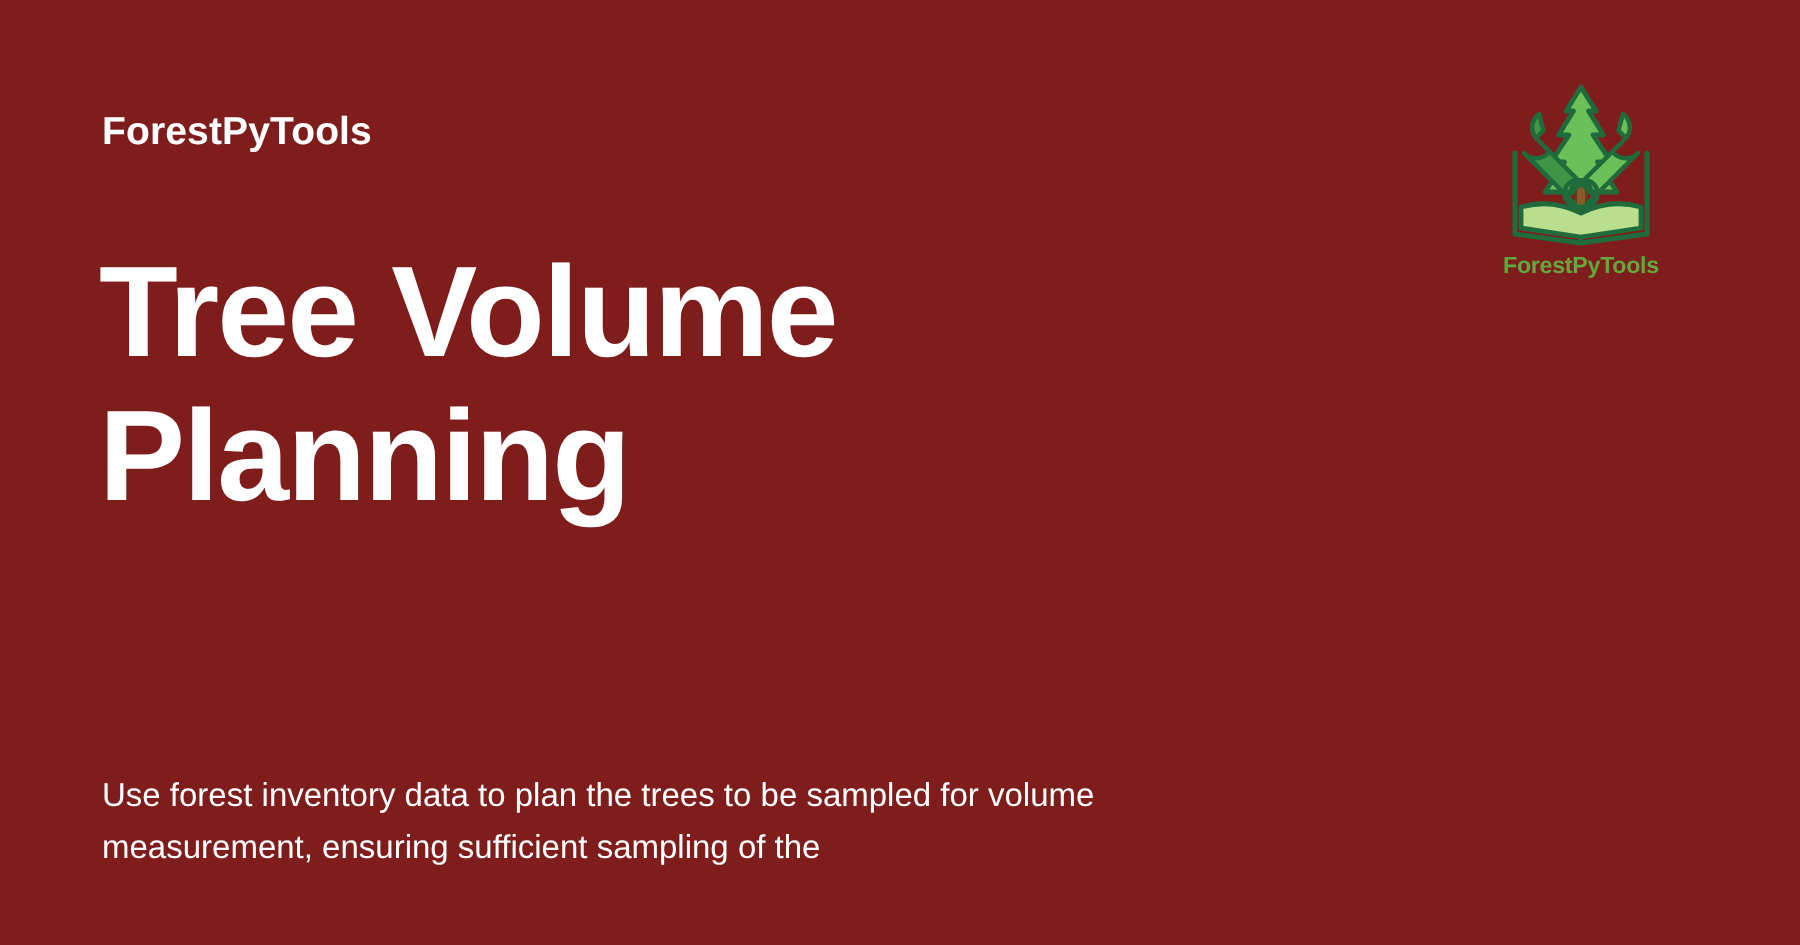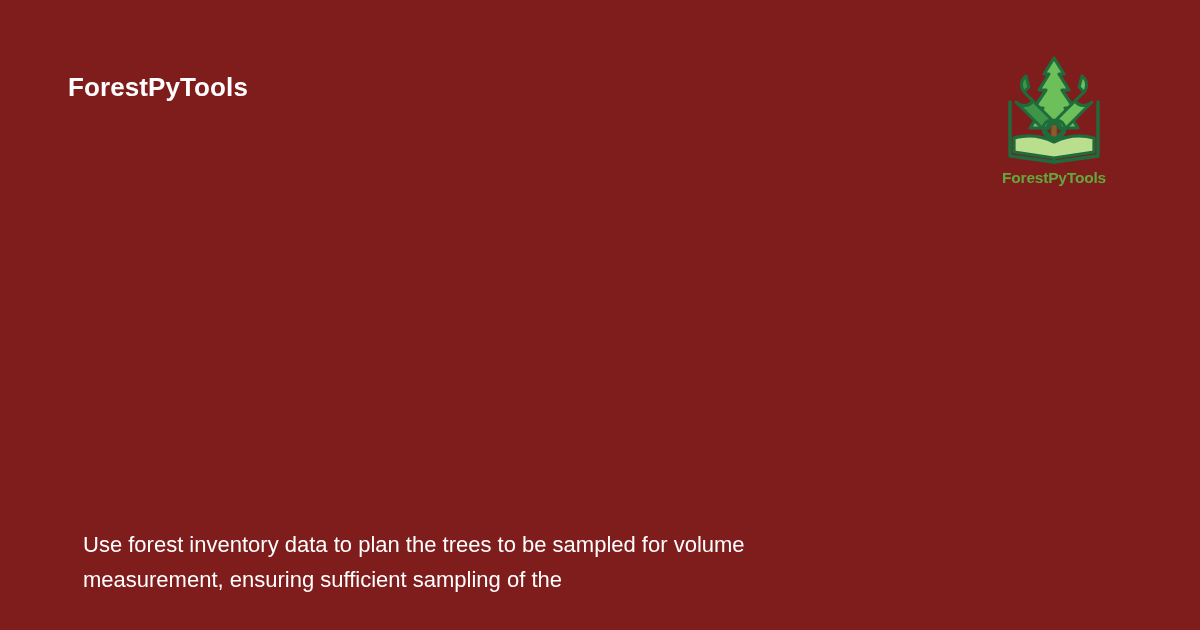--- a/index.html
+++ b/index.html
@@ -74,21 +74,21 @@
     color: #ffffff;
     letter-spacing: -1.2px;
   }
 
   
   .description {
     position: absolute;
     left: 68px;
     top: 512px;
     width: 760px;
-    margin: 15px;
+    margin: 0;
     font-size: 22px;
     font-weight: normal;
     line-height: 35px;
     color: #ffffff;
     max-height: 70px;
     overflow: hidden;
   }
 </style>
 </head>
 <body>
@@ -133,16 +133,17 @@
         <g stroke="#1f6b3b" stroke-width="3.4" stroke-linejoin="round" stroke-linecap="round" fill="none">
           <path d="M12 50 L12 104 L56 110 L100 104 L100 50"></path>
           <path d="M56 86 L56 110"></path>
         </g>
         <path d="M16 86 C30 82 44 84 56 90 C68 84 82 82 96 86 L96 100 L56 106 L16 100 Z" fill="#b9de8d" stroke="#1f6b3b" stroke-width="3.2" stroke-linejoin="round"></path>
       </svg>
     </span>
     <span class="logo-caption">ForestPyTools</span>
   </div>
 
+  <h1 class="title">Tree Volume Planning</h1>
 
   <p class="description">Use forest inventory data to plan the trees to be sampled for volume measurement, ensuring sufficient sampling of the</p>
 
 </div>
 
 </body></html>

